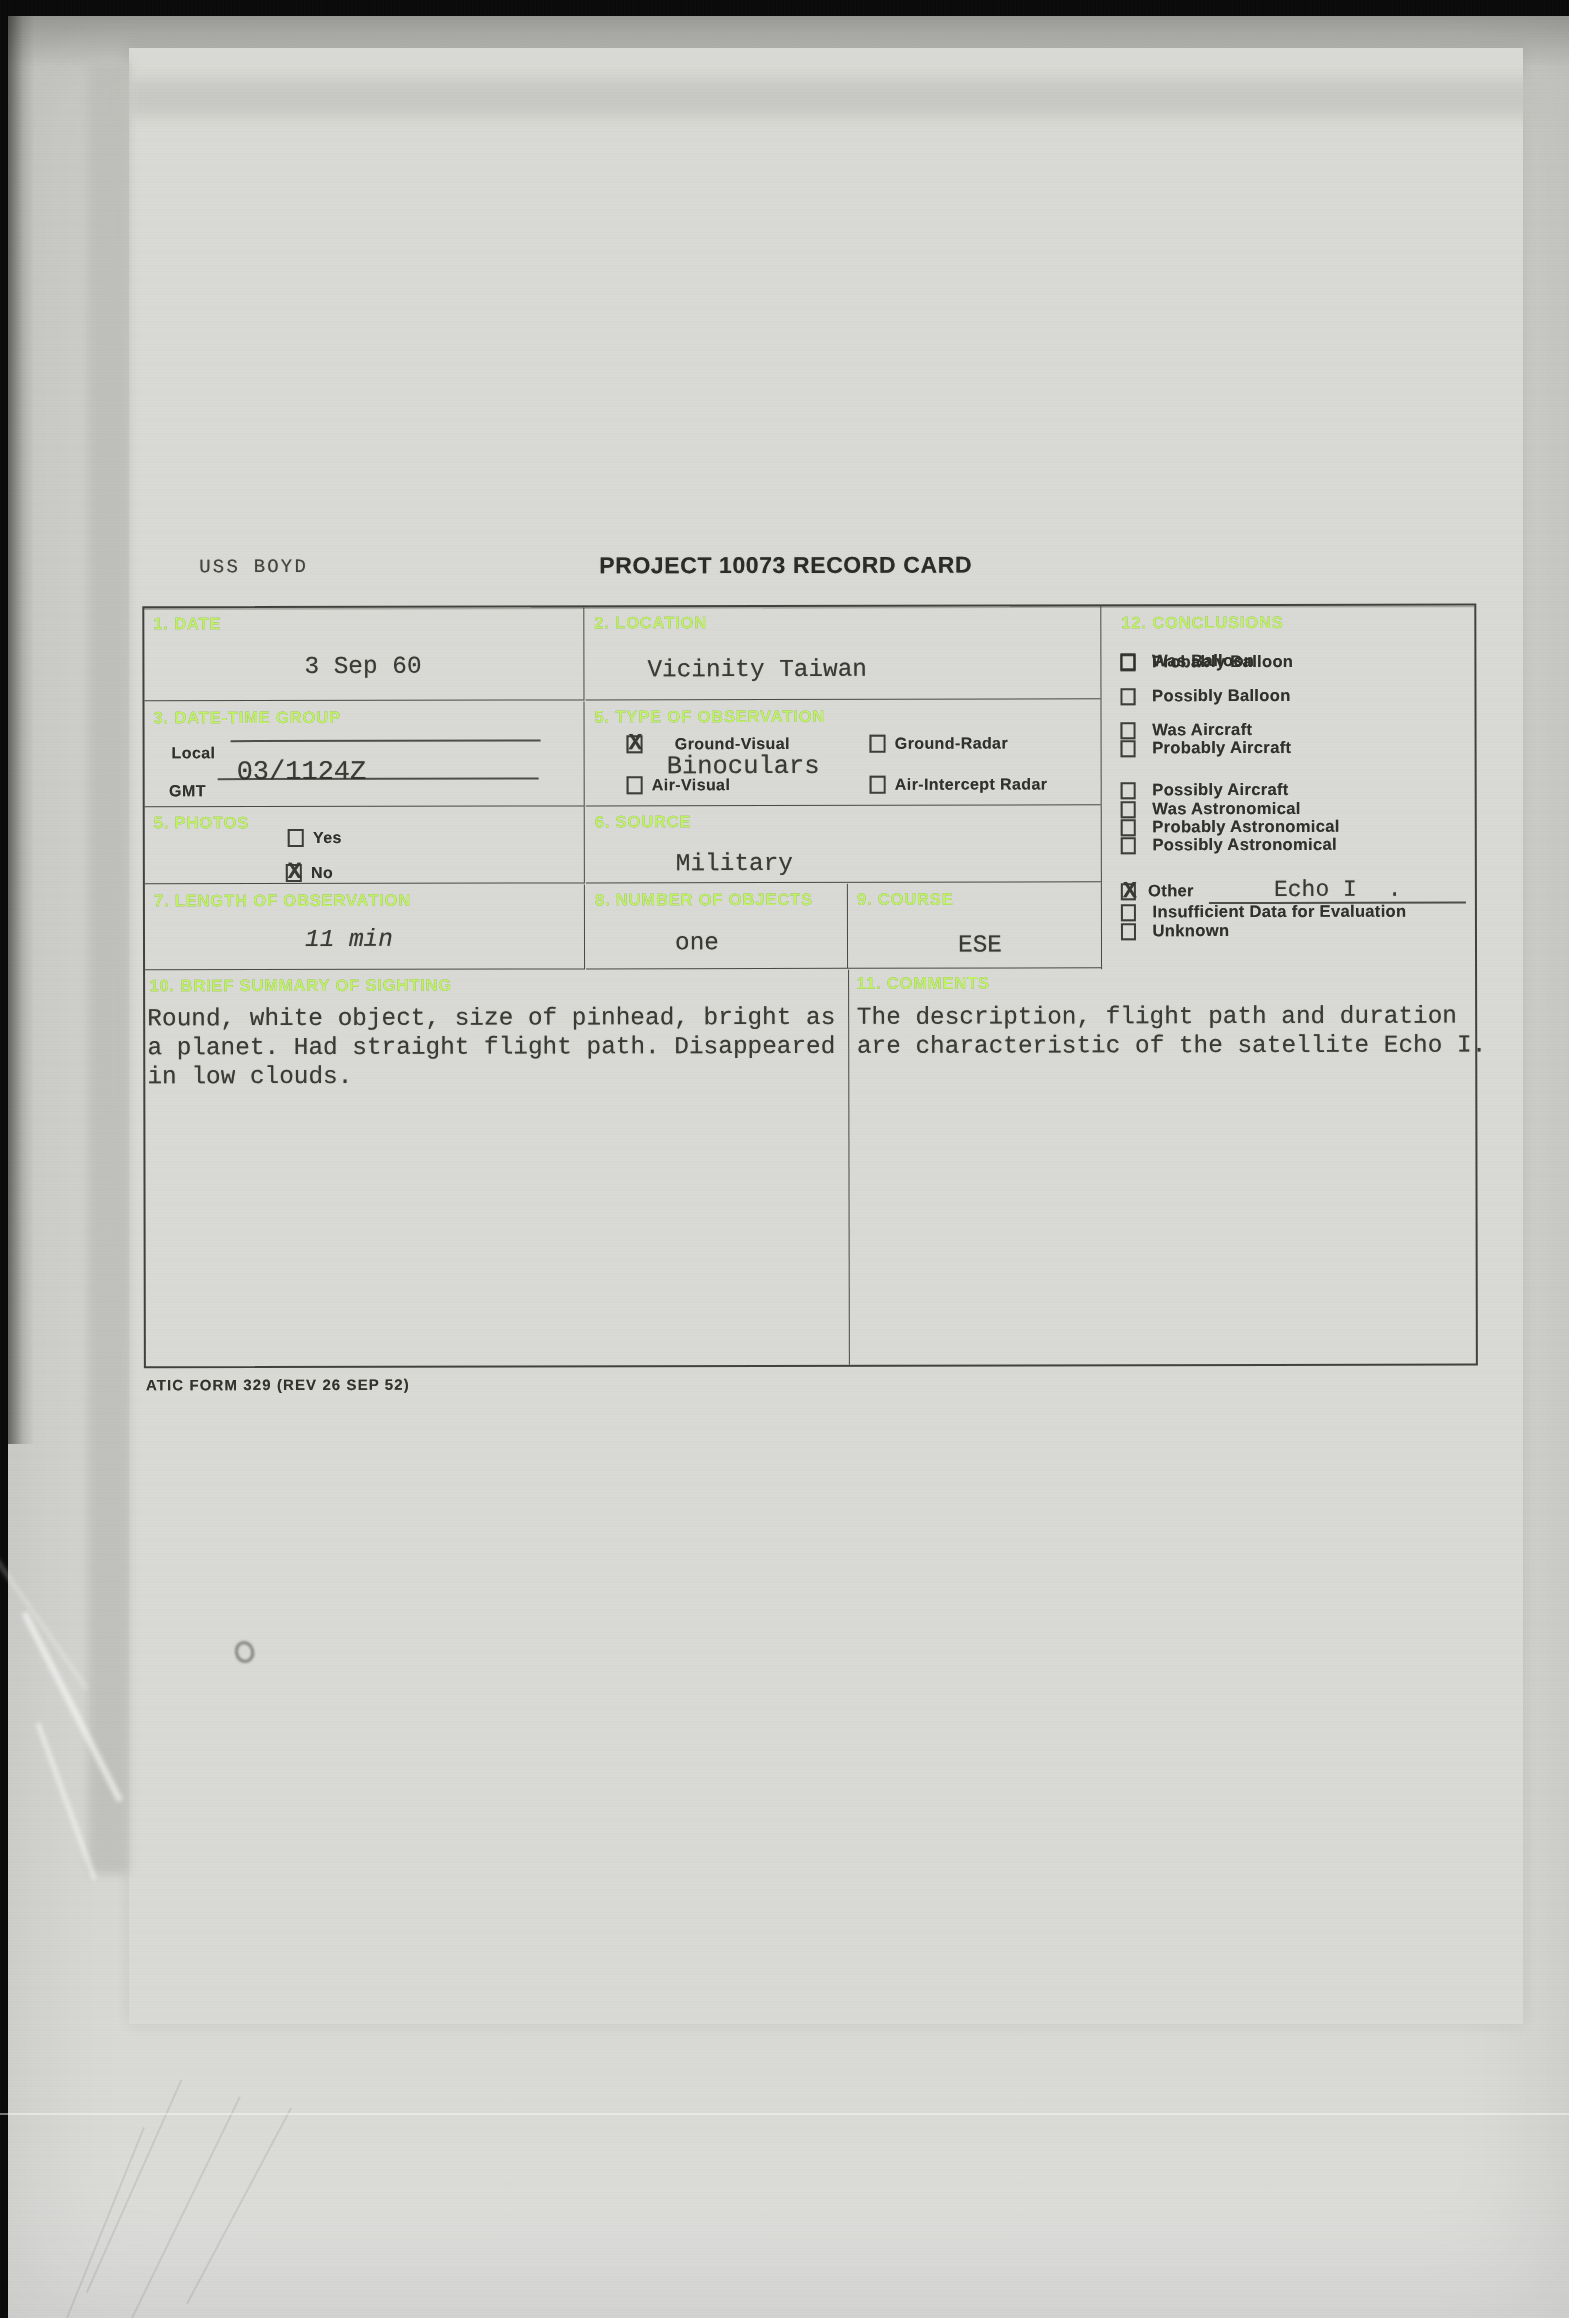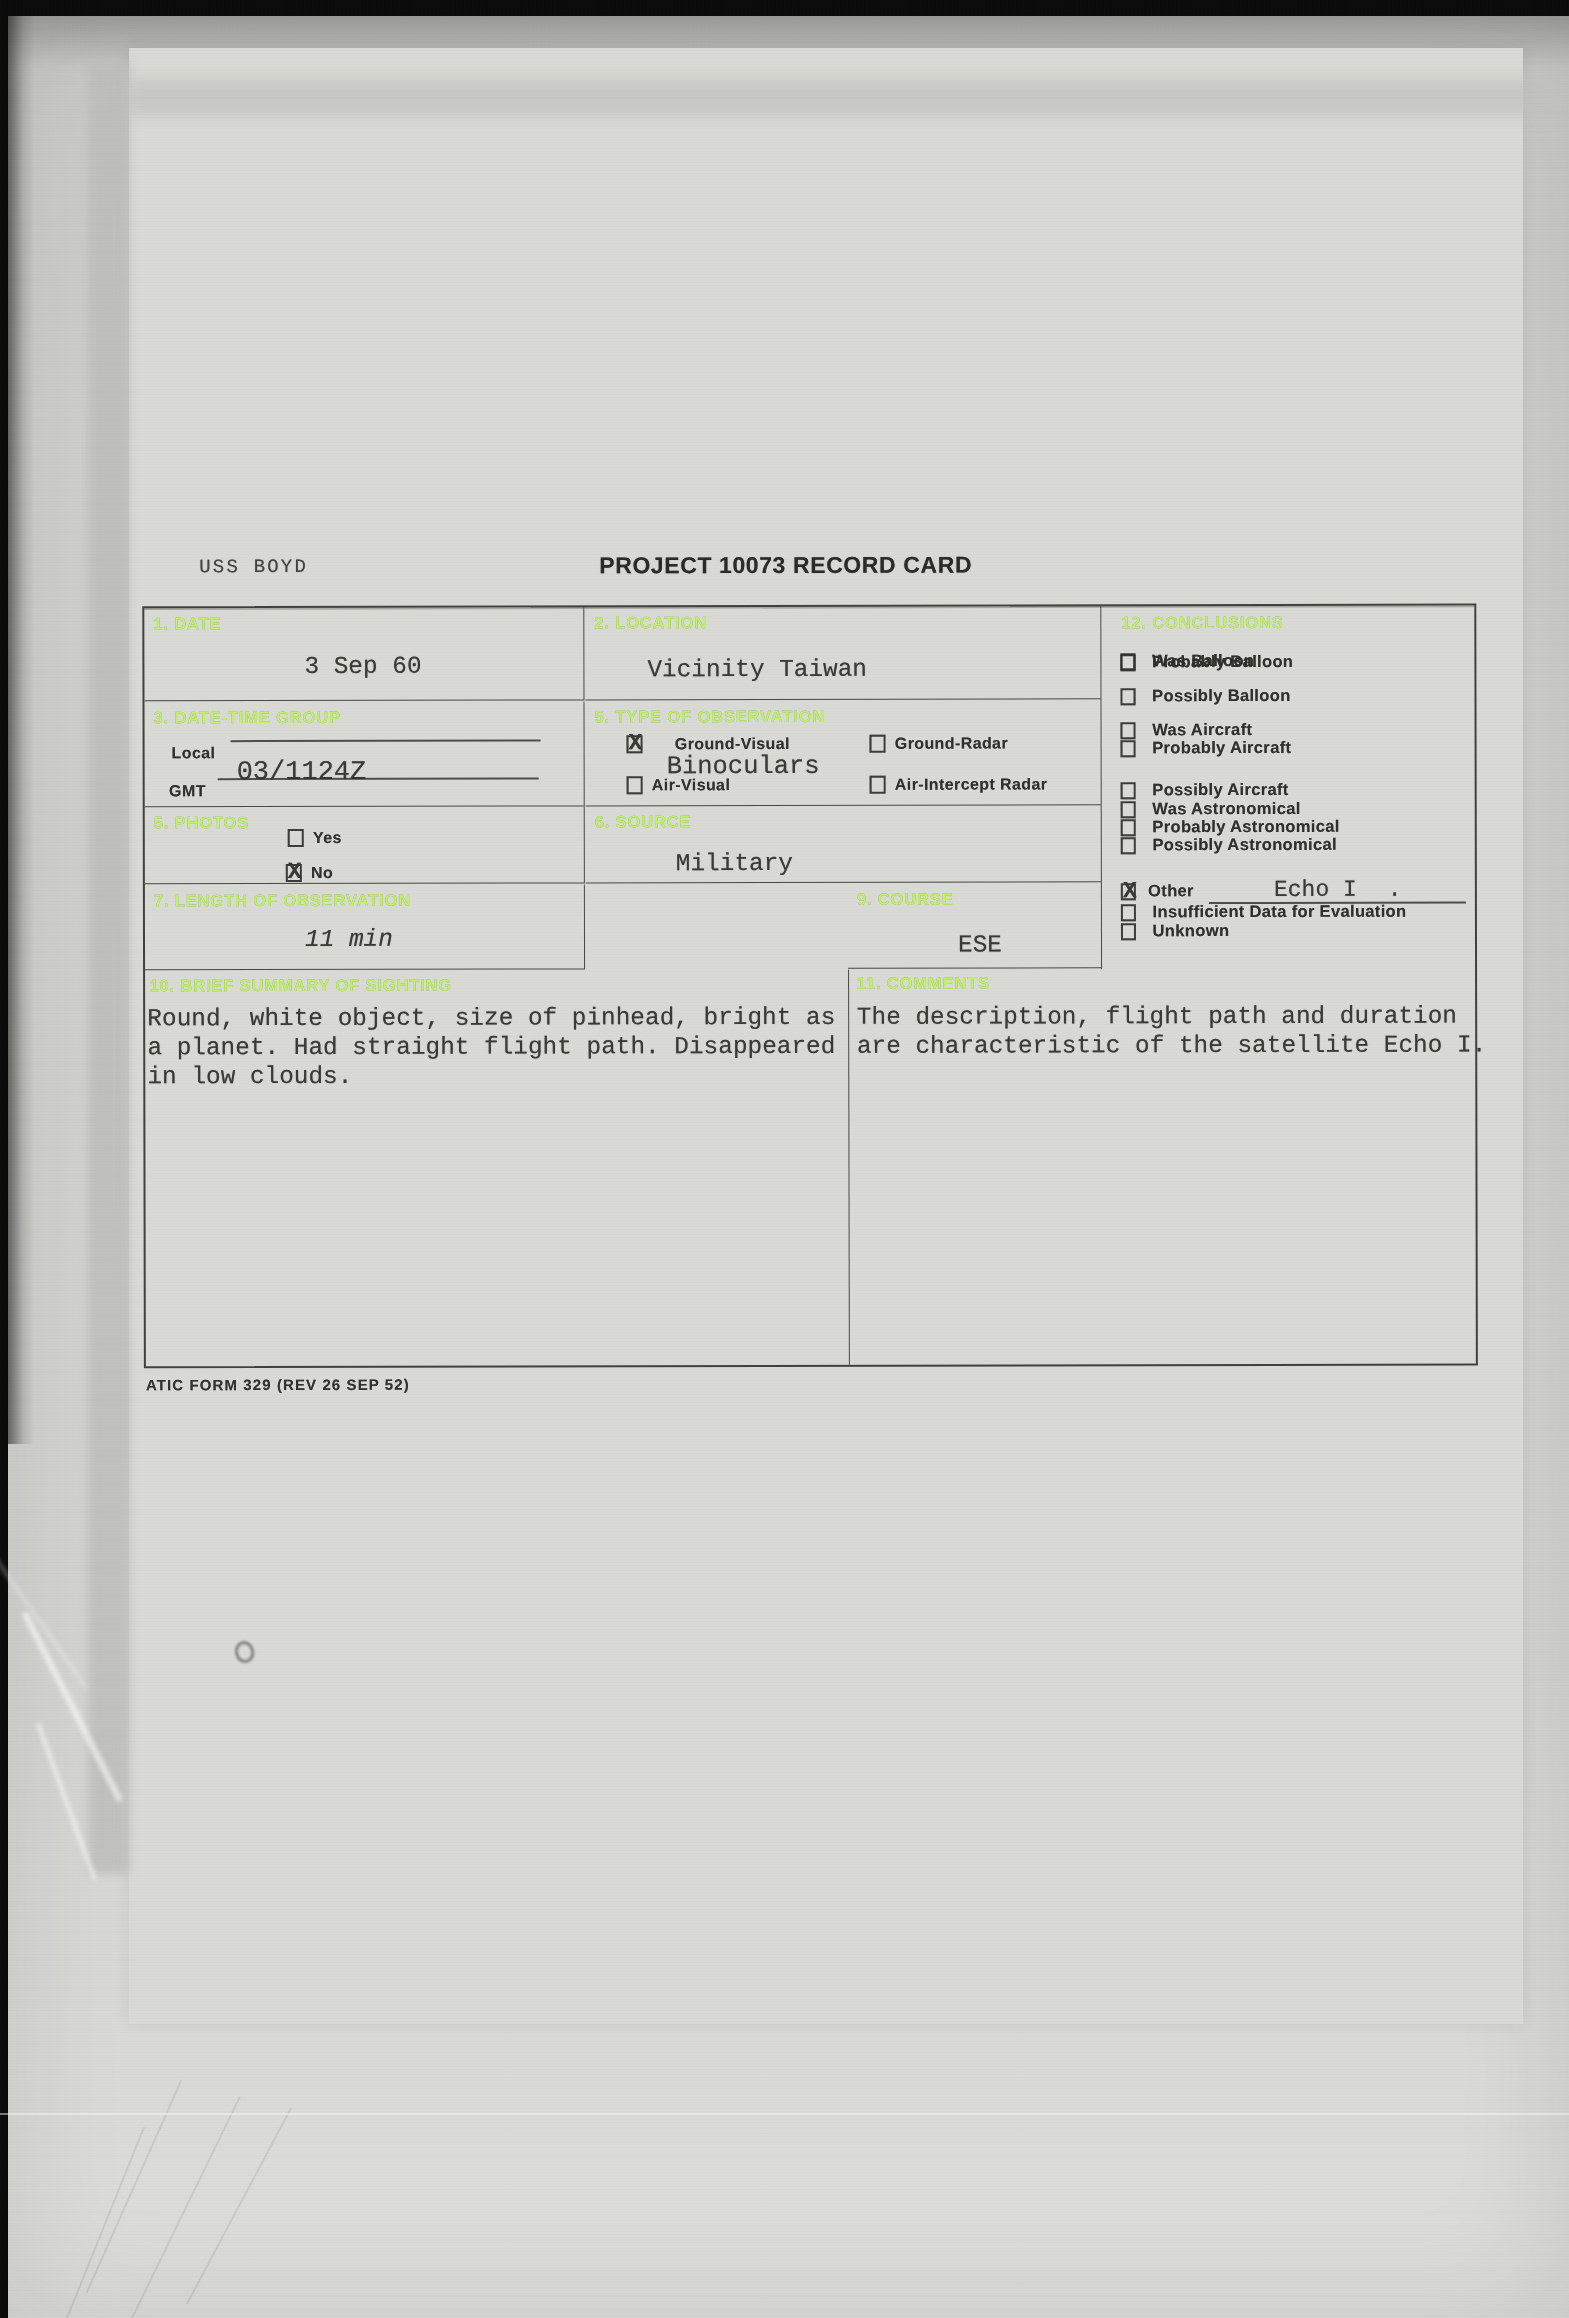--- a/index.html
+++ b/index.html
@@ -263,20 +263,24 @@
       <div class="cell b-b" style="left:441px;top:199px;width:515px;height:76px;">
         <div class="flabel">6. SOURCE</div>
         <div class="typed" style="left:90px;top:43px;">Military</div>
       </div>
 
       <div class="cell b-r b-b" style="left:0;top:277px;width:439px;height:84px;">
         <div class="flabel">7. LENGTH OF OBSERVATION</div>
         <div class="typed" style="left:160px;top:40px;font-style:italic;">11 min</div>
       </div>
 
+      <div class="cell b-r b-b" style="left:441px;top:277px;width:261px;height:84px;">
+        <div class="flabel">8. NUMBER OF OBJECTS</div>
+        <div class="typed" style="left:89px;top:44px;">one</div>
+      </div>
 
       <div class="cell b-b" style="left:703px;top:277px;width:253px;height:84px;">
         <div class="flabel">9. COURSE</div>
         <div class="typed" style="left:110px;top:47px;">ESE</div>
       </div>
 
       <div class="cell b-r" style="left:0;top:363px;width:703px;height:395px;">
         <div class="flabel" style="left:4.4px;top:6.7px;">10. BRIEF SUMMARY OF SIGHTING</div>
         <div class="typed" style="left:2.2px;top:33px;width:715px;">Round, white object, size of pinhead, bright as
 a planet. Had straight flight path. Disappeared

